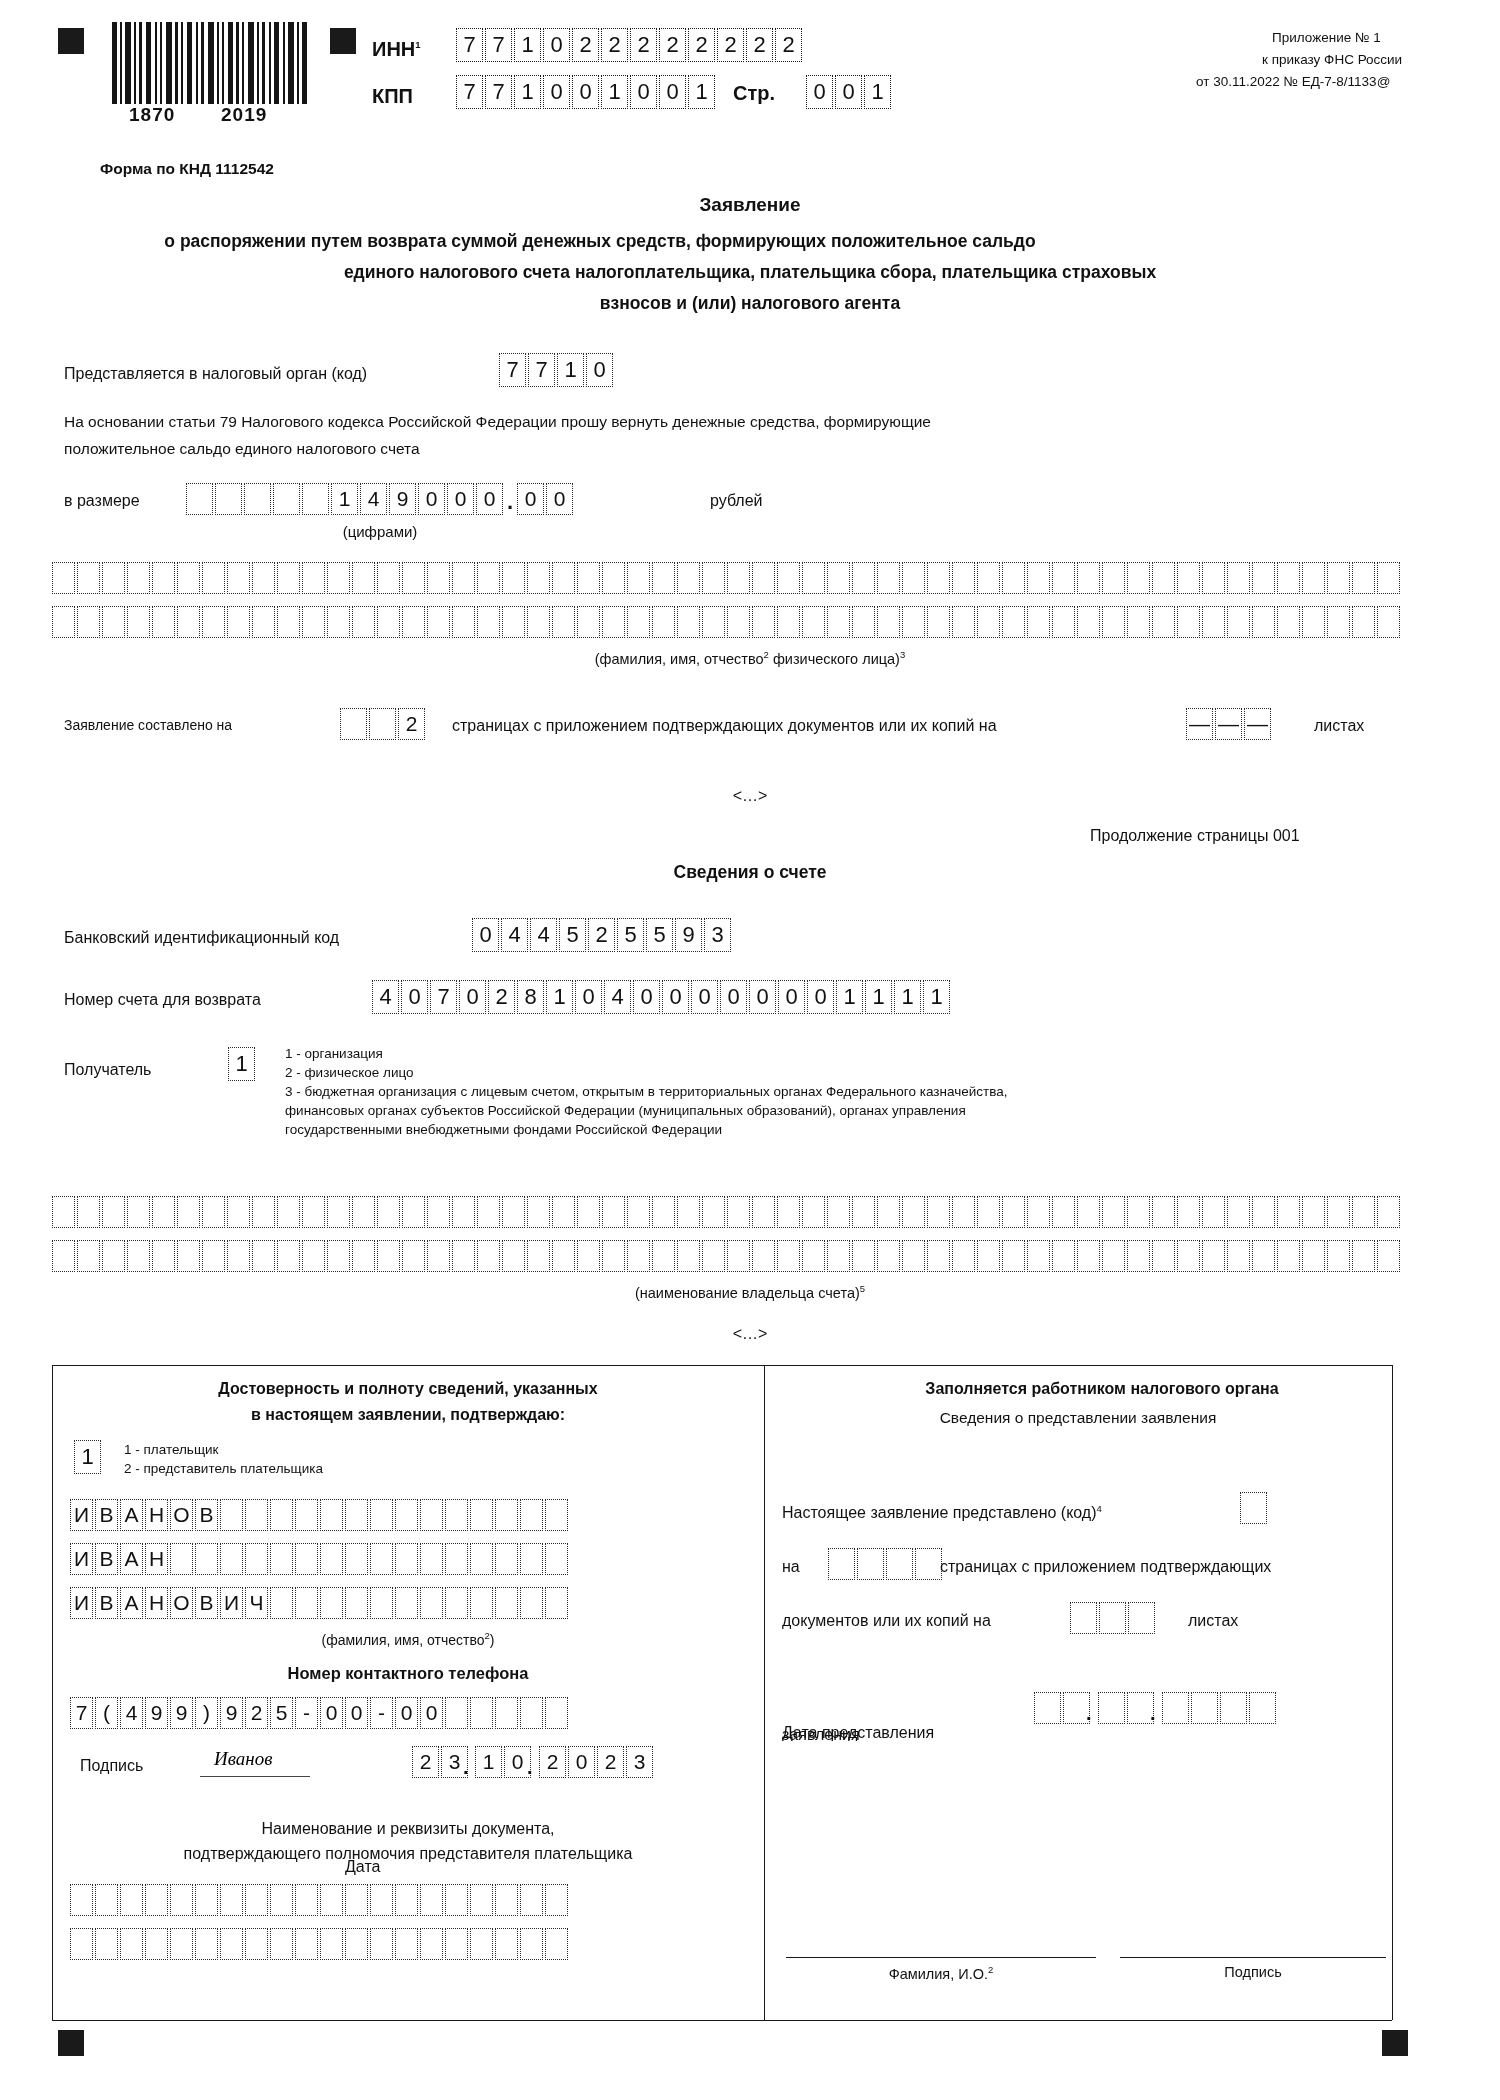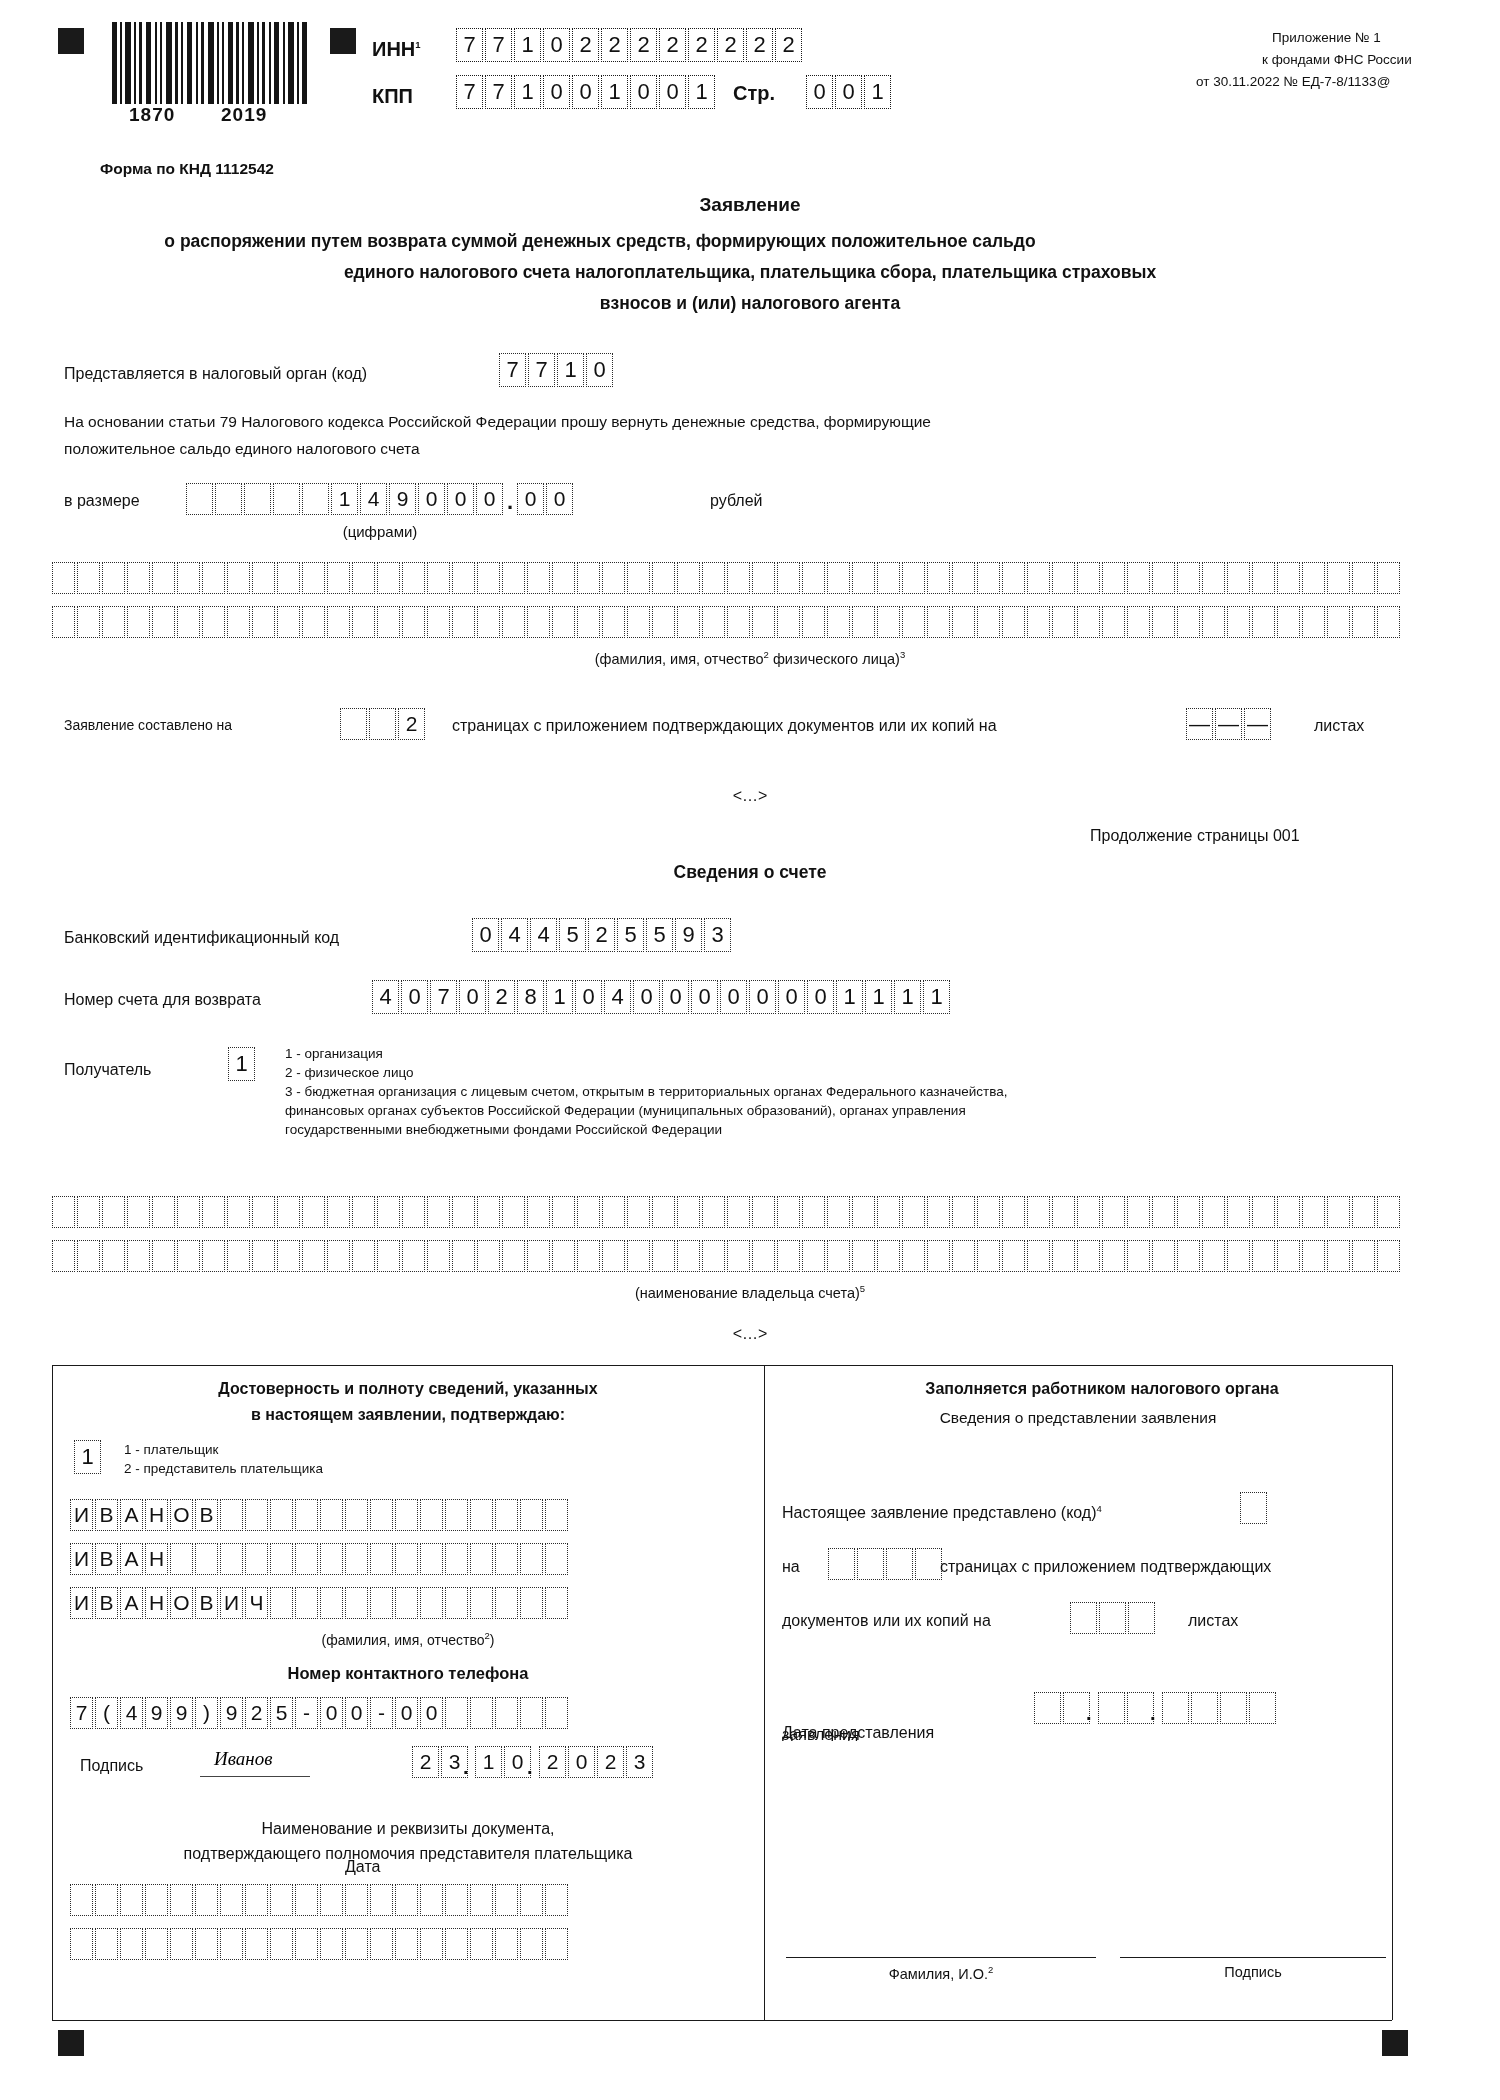--- a/index.html
+++ b/index.html
@@ -116,21 +116,21 @@
       </div>
       <div class="bcnum">
         <span class="a">1870</span>
         <span class="b">2019</span>
       </div>
     </div>
 
     <div class="t tb" style="left:100px; top:160px; font-size:15.5px;">Форма по КНД 1112542</div>
 
     <div class="t small" style="left:1272px; top:30px;">Приложение № 1</div>
-    <div class="t small" style="left:1262px; top:52px;">к фондами ФНС России</div>
+    <div class="t small" style="left:1262px; top:52px;">к приказу ФНС России</div>
     <div class="t small" style="left:1196px; top:74px;">от 30.11.2022 № ЕД-7-8/1133@</div>
 
     <div class="t tb" style="left:372px; top:38px; font-size:20px;">
       <span>ИНН</span><sup>1</sup>
     </div>
     <div class="cells h34 dark" id="inn-cells" style="left:456px; top:28px;">
         <div class="cell wide">7</div>
         <div class="cell wide">7</div>
         <div class="cell wide">1</div>
         <div class="cell wide">0</div>

